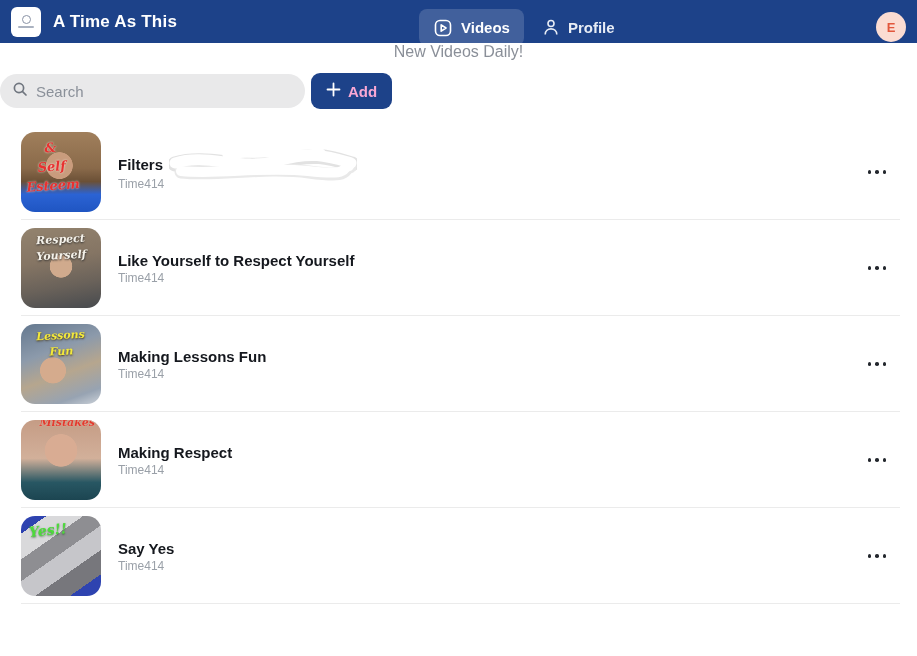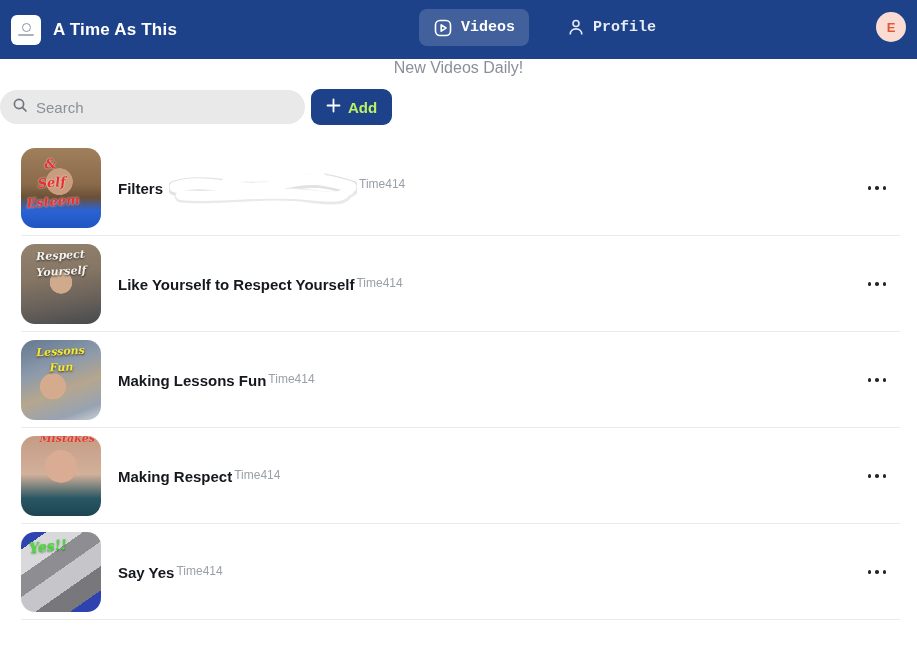--- a/index.html
+++ b/index.html
@@ -1,60 +1,60 @@
 <!DOCTYPE html>
 <html style="--header-bg: #1d4289; --accent: #1d4289;"><head>
 <meta charset="utf-8">
 <style>
   * { margin:0; padding:0; box-sizing:border-box; }
   html,body { width:917px; height:656px; overflow:hidden; background:#fff;
     font-family:"Liberation Sans","DejaVu Sans",sans-serif; }
   :root { --header-bg:#1d4289; --accent:#1d4289; }
 
   
-  .header { position:relative; height:59px; background:var(--header-bg);
+  .header { position:relative; height:43px; background:var(--header-bg);
     display:flex; align-items:center; padding:0 11px; }
   .logo-tile { width:30px; height:30px; background:#fff; border-radius:6px;
     display:flex; flex-direction:column; align-items:center; justify-content:center; gap:2px; cursor:pointer; }
   .logo-tile .logo-circle { width:9px; height:9px; border:1.5px solid #8a93a6; border-radius:50%; }
   .logo-tile .logo-line { width:16px; height:2px; background:#aab2c0; border-radius:1px; }
   .app-title { color:#fff; font-size:17px; font-weight:700; margin-left:12px; letter-spacing:.2px; }
-  .tabs { position:absolute; left:419px; top:9px; display:flex; gap:24px;font-family:Liberation Mono, monospace; }
+  .tabs { position:absolute; left:419px; top:9px; display:flex; gap:4px; }
   .tab { height:37px; display:flex; align-items:center; gap:8px; padding:0 14px;
     border-radius:8px; color:#e7ecf5; font-size:15px; font-weight:600; cursor:pointer; }
   .tab.active { background:rgba(255,255,255,0.16); color:#fff; }
   .tab svg { display:block; }
   .avatar { position:absolute; right:11px; top:12px; width:30px; height:30px; border-radius:50%;
     display:flex; align-items:center; justify-content:center; font-size:13px; font-weight:700; cursor:pointer; }
 
   
   .heading { text-align:center; font-size:16px; color:#8a8f98; }
   .toolbar { margin-top:12px; display:flex; align-items:center;
     gap:6px; padding-right:7px; }
   .search { width:305px; height:34px; background:#e9e9ea; border-radius:17px;
     display:flex; align-items:center; padding:0 12px; gap:8px; }
   .search input { flex:1; border:none; outline:none; background:transparent;
     font-size:15px; color:#333; font-family:inherit; }
   .search input::placeholder { color:#8a9099; }
   .add-btn { height:36px; padding:0 15px; background:var(--accent); border:none; border-radius:9px;
-    color:#bef264; font-size:15px; font-weight:700; display:flex; align-items:center; gap:7px;
+    color:#f9a8d4; font-size:15px; font-weight:700; display:flex; align-items:center; gap:7px;
     cursor:pointer; font-family:inherit; }
 
   
   .video-list { margin-top:15px; }
   .video-row { position:relative; height:96px; display:flex; align-items:center; padding-left:21px; cursor:pointer; }
   .video-row::after { content:""; position:absolute; left:21px; right:17px; bottom:0; height:1px; background:#ebebeb; }
   .thumb { position:relative; width:80px; height:80px; border-radius:14px; overflow:hidden; flex:0 0 80px; }
   .thumb-label { position:absolute; font-family:"DejaVu Serif","Liberation Serif",serif;
     font-style:italic; font-weight:700; white-space:pre-line; line-height:1.45; }
   .pos-mid-left   { top:7px; left:2px; width:72%; text-align:center; font-size:13px; transform:rotate(-4deg); }
   .pos-top-center { top:4px; left:0; width:100%; text-align:center; font-size:11px; transform:rotate(-3deg); }
   .pos-top-edge   { top:-5px; left:0; width:100%; text-align:right; padding-right:6px; font-size:11px; }
   .pos-top-left   { top:4px; left:8px; font-size:14px; transform:rotate(-6deg); }
-  .video-meta { margin-left:17px; display:flex; flex-direction:row; gap:2px; }
+  .video-meta { margin-left:17px; display:flex; flex-direction:column; gap:2px; }
   .title-line { display:flex; align-items:center; }
   .video-title { font-size:15px; font-weight:700; color:#15181e; }
   .video-channel { font-size:12px; color:#9aa0a8; }
   .scribble { margin:-8px 0 -8px 6px; }
   .more-btn { margin-left:auto; margin-right:24px; width:32px; height:32px; border:none; background:transparent;
     display:flex; align-items:center; justify-content:center; gap:4px; cursor:pointer; }
   .more-btn i { width:3.5px; height:3.5px; border-radius:50%; background:#23272d; display:block; }
 </style>
 </head>
 <body>

